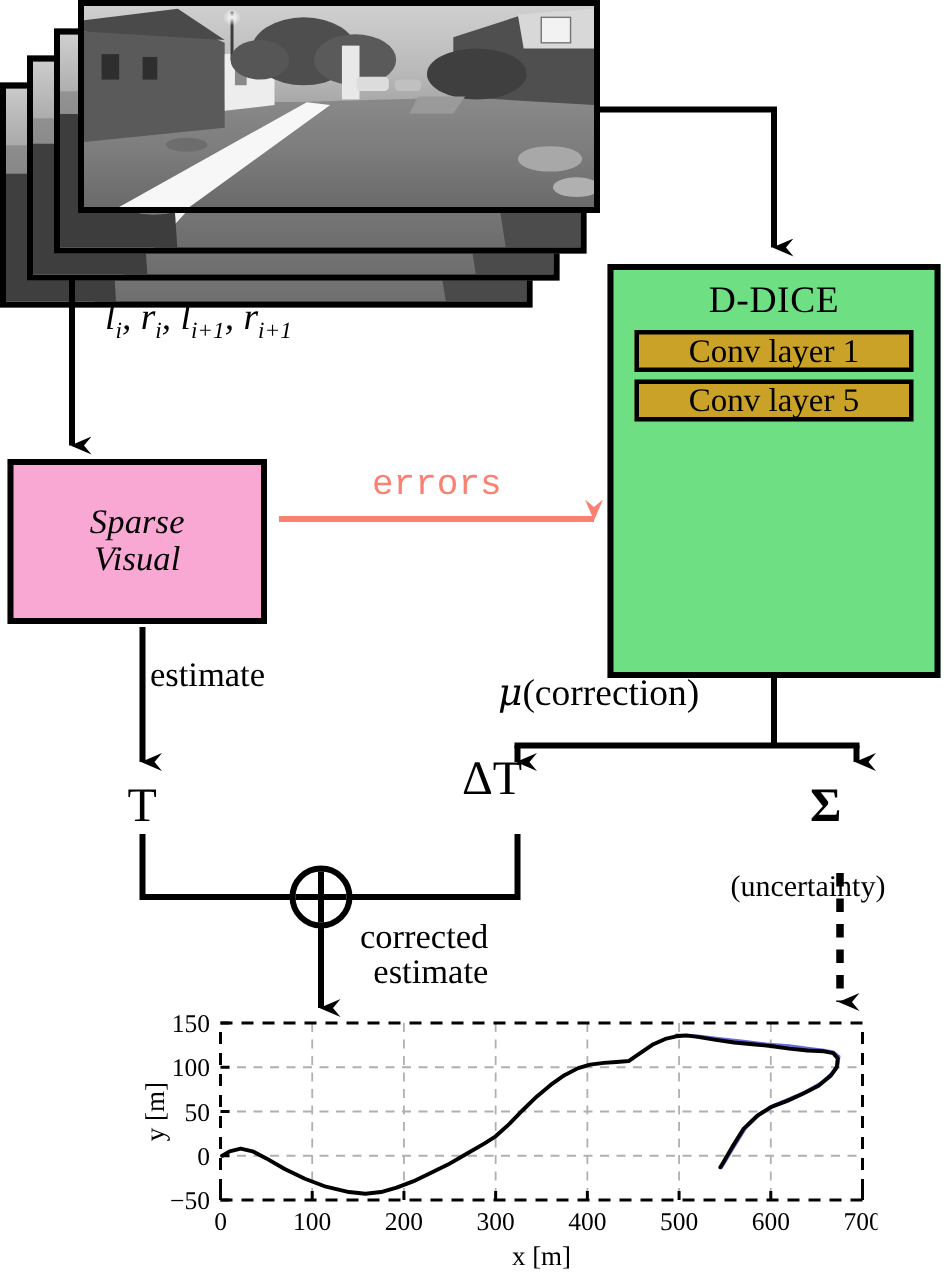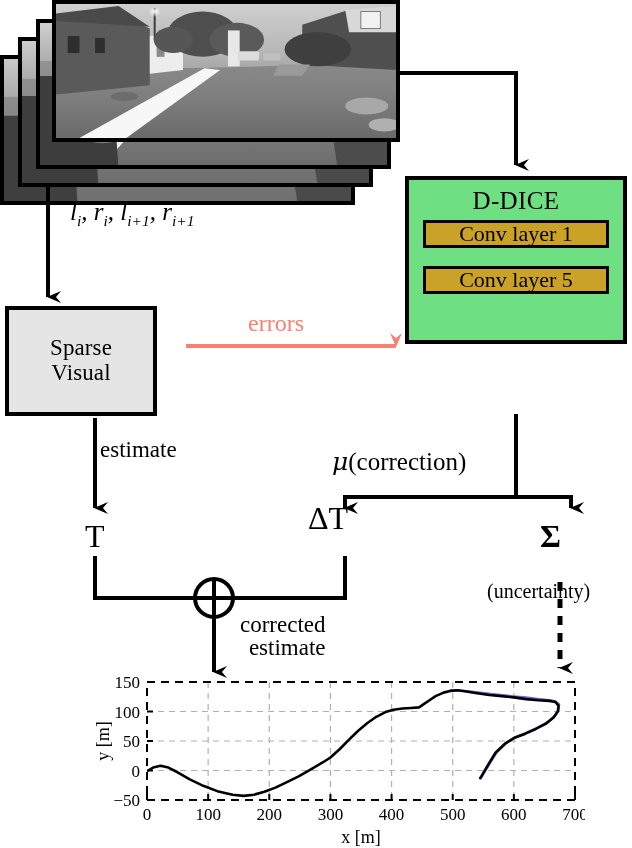--- a/index.html
+++ b/index.html
@@ -10,36 +10,36 @@
 
   
   #image-stack{left:0;top:0;width:400px;height:205px;}
   .frame{position:absolute;border:4px solid #000;box-sizing:border-box;
          overflow:hidden;background:#7a7a7a;}
   .frame .scene{position:absolute;left:0;top:0;width:100%;height:100%;}
 
   
   .procbox{border:4px solid #000;box-sizing:border-box;display:flex;
            flex-direction:column;align-items:center;justify-content:center;}
-  #svo-box{left:5px;top:306px;width:152px;height:110px;background:#e5e5e5;}
+  #svo-box{left:5px;top:306px;width:173px;height:110px;background:#f9a8d4;font-style:italic;}
   #svo-box .line{font-size:23px;line-height:1.08;letter-spacing:.1px;}
 
-  #ddice-box{left:405px;top:176px;width:222px;height:168px;background:#6FDF84;
+  #ddice-box{left:405px;top:176px;width:222px;height:276px;background:#6FDF84;
              justify-content:flex-start;padding-top:4px;}
   #ddice-title{font-size:25px;margin:3px 0 5px 0;letter-spacing:.4px;}
   .conv-layer{width:186px;height:28px;background:#C9A227;border:3px solid #000;
               box-sizing:border-box;display:flex;align-items:center;
-              justify-content:center;font-size:22px;margin-bottom:18px;
+              justify-content:center;font-size:22px;margin-bottom:5px;
               line-height:1;}
 
   
   .lbl{white-space:nowrap;}
   #lr-label{left:70px;top:198px;font-size:25px;font-style:italic;text-align:center;}
   #lr-label sub{font-size:.62em;font-style:italic;}
-  #errors-label{left:248px;top:310px;font-size:24px;color:#FA8072;}
+  #errors-label{left:248px;top:310px;font-size:24px;color:#FA8072;font-family:Liberation Mono, monospace;}
   #estimate-label{left:100px;top:437px;font-size:23px;}
   #mu-label{left:332px;top:447px;font-size:25px;text-align:right;}
   #mu-label .mu{font-style:italic;font-family:"DejaVu Serif",serif;}
   #T-label{left:85px;top:518px;font-size:32px;}
   #dT-label{left:308px;top:500px;font-size:32px;text-align:center;}
   #sigma-label{left:540px;top:518px;font-size:32px;font-weight:bold;}
   #uncert-label{left:487px;top:580px;font-size:20px;}
   #corrected-label{left:240px;top:613px;font-size:23px;line-height:1.0;text-align:right;}
 
   

